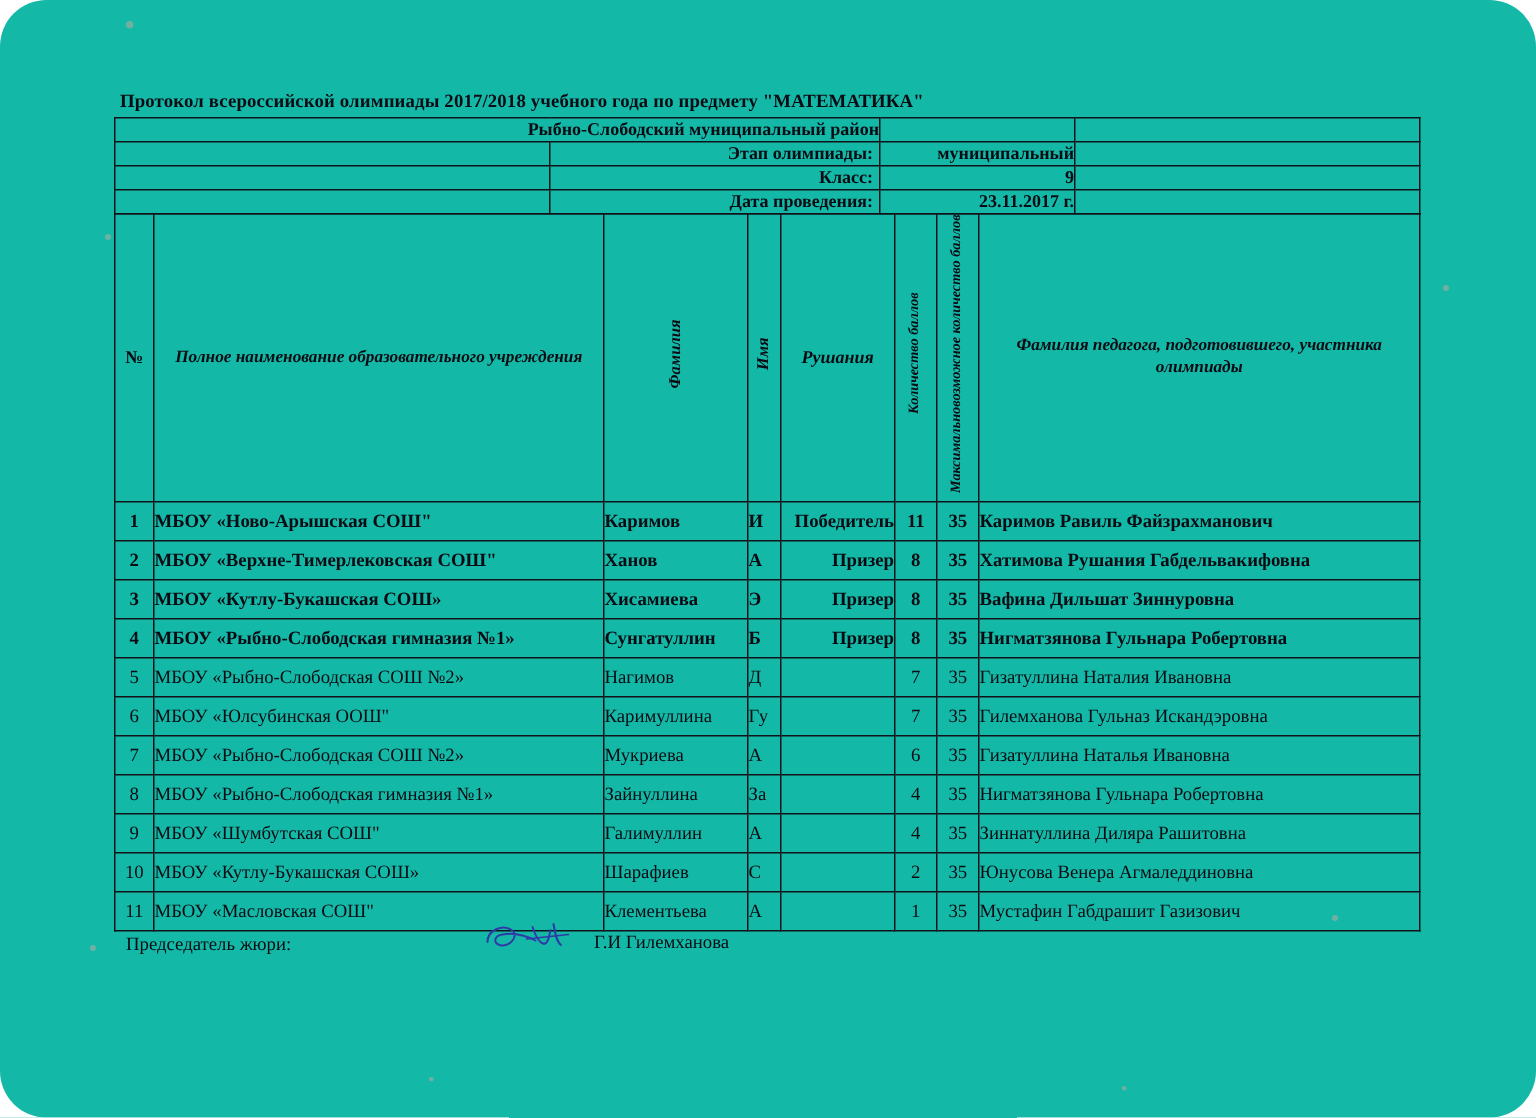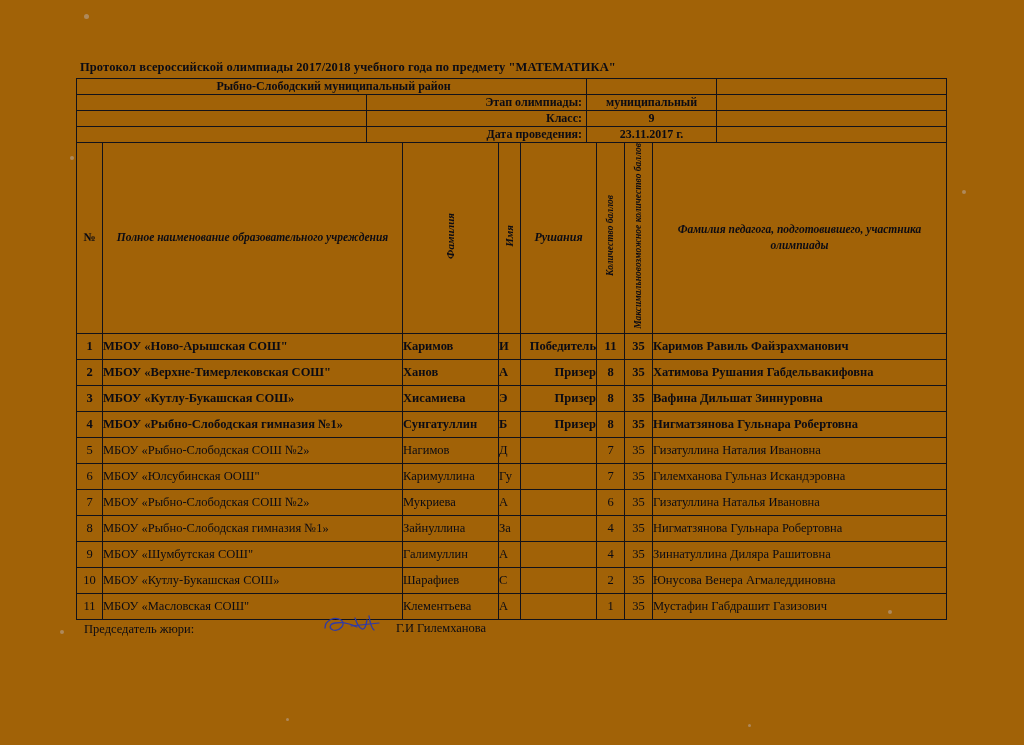--- a/index.html
+++ b/index.html
@@ -14,21 +14,22 @@
     font-family: "Liberation Serif", serif;
     color: #0b0b14;
     overflow: hidden;
   }
 
   .page {
     position: absolute;
     left: 0; top: 0;
     width: 1024px;
     height: 745px;
-    background: #a16207;
+    background: #14b8a6;
+    border-radius: 31px;
   }
 
   
   .speck {
     position: absolute;
     background: #b9a9a0;
     border-radius: 50%;
     opacity: .55;
   }
 
@@ -60,30 +61,30 @@
   table.meta {
     width: 870px;
   }
   .meta td {
     height: 15px;
     font-size: 12px;
   }
   .meta .mt-region {
     font-weight: bold;
     padding-left: 4px;
-    text-align: center;
+    text-align: right;
     margin-left: 27px;
   }
   .meta .lbl {
     text-align: right;
     padding-right: 4px;
     font-weight: bold;
   }
   .meta .val {
-    text-align: center;
+    text-align: right;
     padding-left: 0;
     font-weight: bold;
   }
 
   table.main {
     width: 870px;
     margin-top: -1px;
   }
 
   .head-row td {

